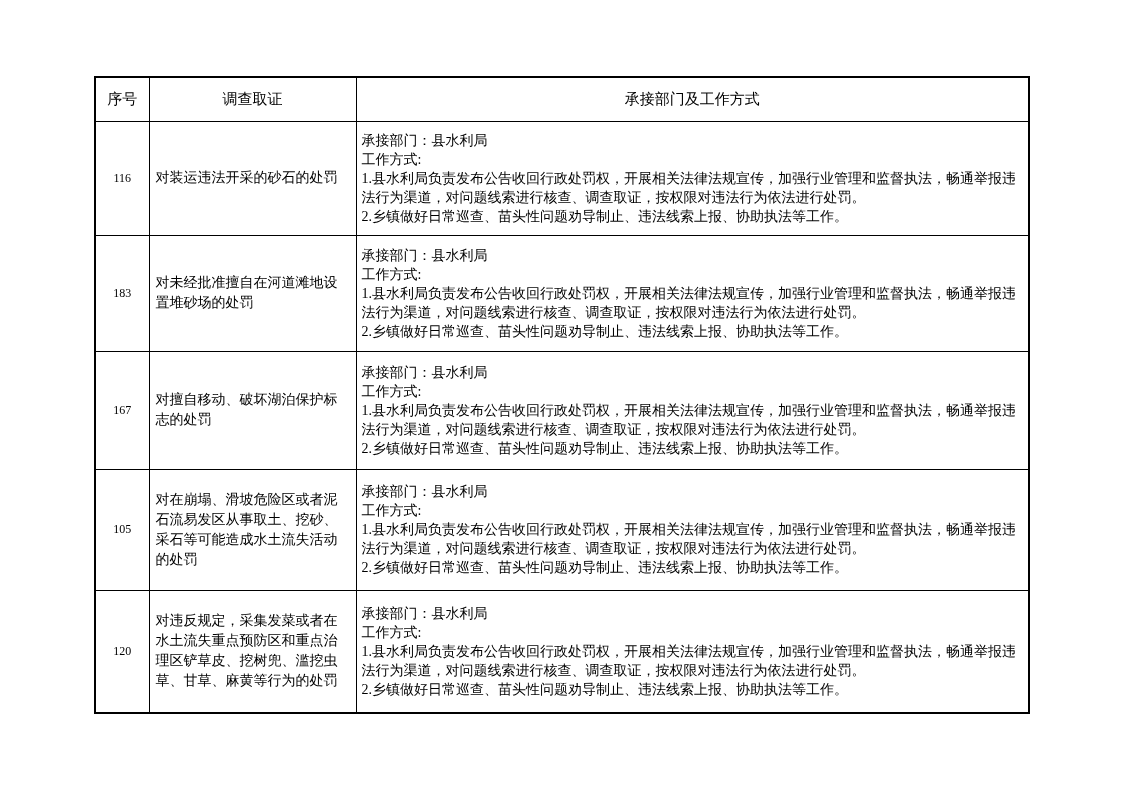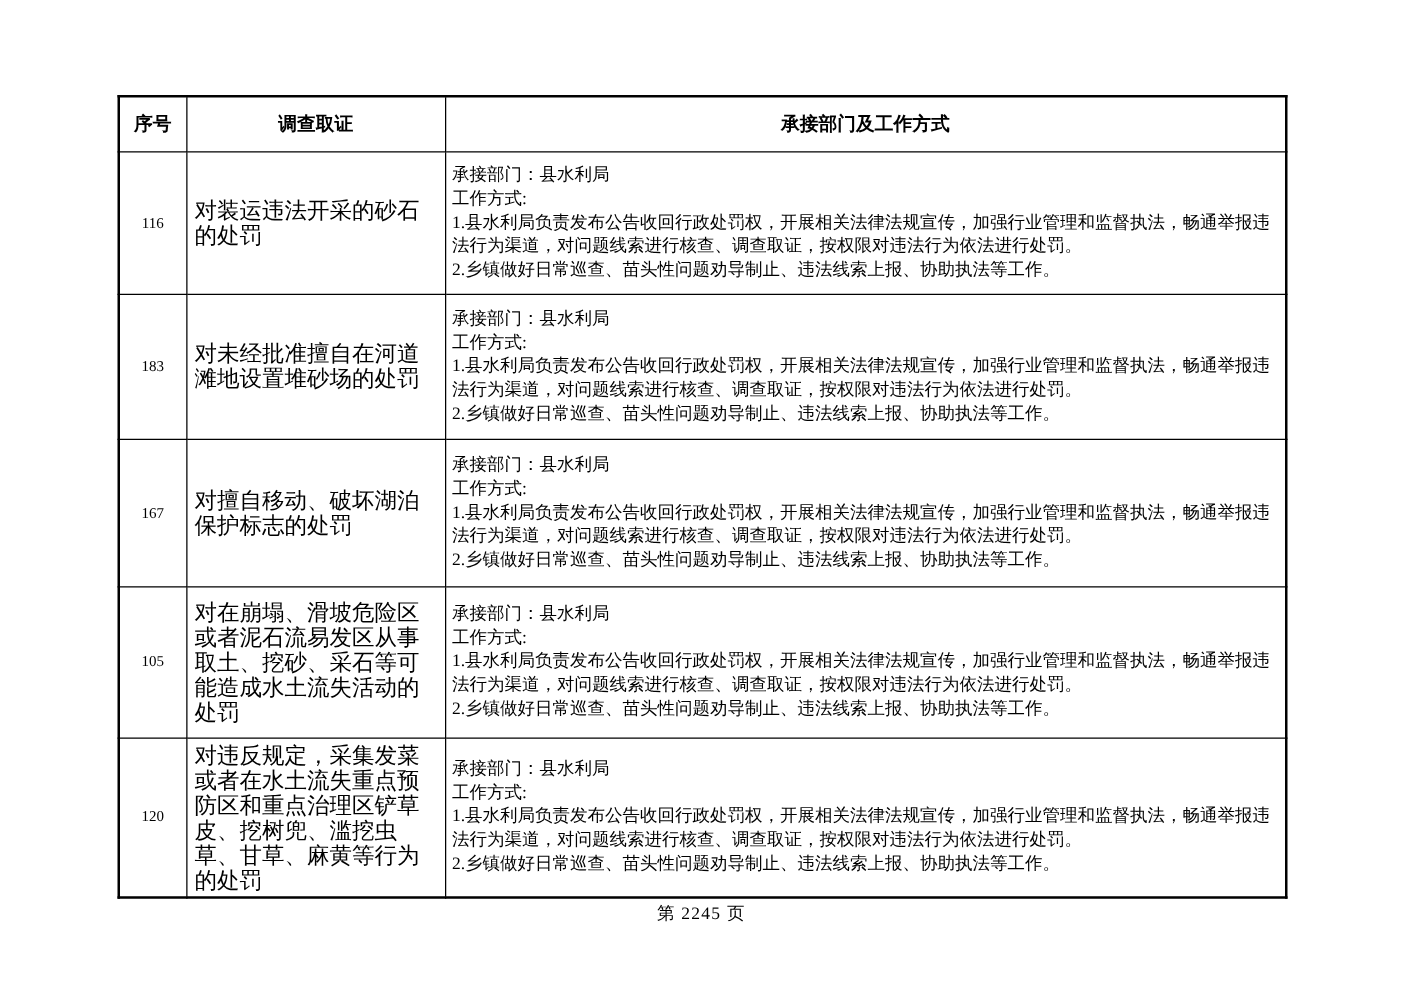--- a/index.html
+++ b/index.html
@@ -32,37 +32,37 @@
     word-break: break-all;
     overflow: hidden;
   }
   .doc-table col.c-no   { width: 54px;  }
   .doc-table col.c-name { width: 207px; }
   .doc-table col.c-det  { width: 673px; }
 
   .doc-table thead tr { height: 44px; }
   .doc-table th {
     font-size: 15px;
-    font-weight: bold;
+    font-weight: normal;
     text-align: center;
     padding: 0 4px;
   }
 
   .doc-table tbody tr:nth-child(1) { height: 114px; }
   .doc-table tbody tr:nth-child(2) { height: 116px; }
   .doc-table tbody tr:nth-child(3) { height: 118px; }
   .doc-table tbody tr:nth-child(4) { height: 121px; }
   .doc-table tbody tr:nth-child(5) { height: 123px; }
 
   td.cell-no {
     text-align: center;
     font-size: 12px;
   }
   td.cell-name {
-    font-size: 18px;
+    font-size: 14px;
     line-height: 20px;
     padding: 3px 5px 3px 6px;
     text-align: left;
   }
   td.cell-detail {
     font-size: 14px;
     line-height: 19px;
     padding: 5px 8px 5px 5px;
     text-align: left;
   }
@@ -144,15 +144,14 @@
         <td class="cell-detail">
           <div class="detail-line">承接部门：县水利局</div>
           <div class="detail-line">工作方式:</div>
           <div class="detail-line">1.县水利局负责发布公告收回行政处罚权，开展相关法律法规宣传，加强行业管理和监督执法，畅通举报违法行为渠道，对问题线索进行核查、调查取证，按权限对违法行为依法进行处罚。</div>
           <div class="detail-line">2.乡镇做好日常巡查、苗头性问题劝导制止、违法线索上报、协助执法等工作。</div>
         </td>
       </tr>
     </tbody>
   </table>
 
-  <div class="footer">第 2245 页</div>
 
 </div>
 
 </body></html>

